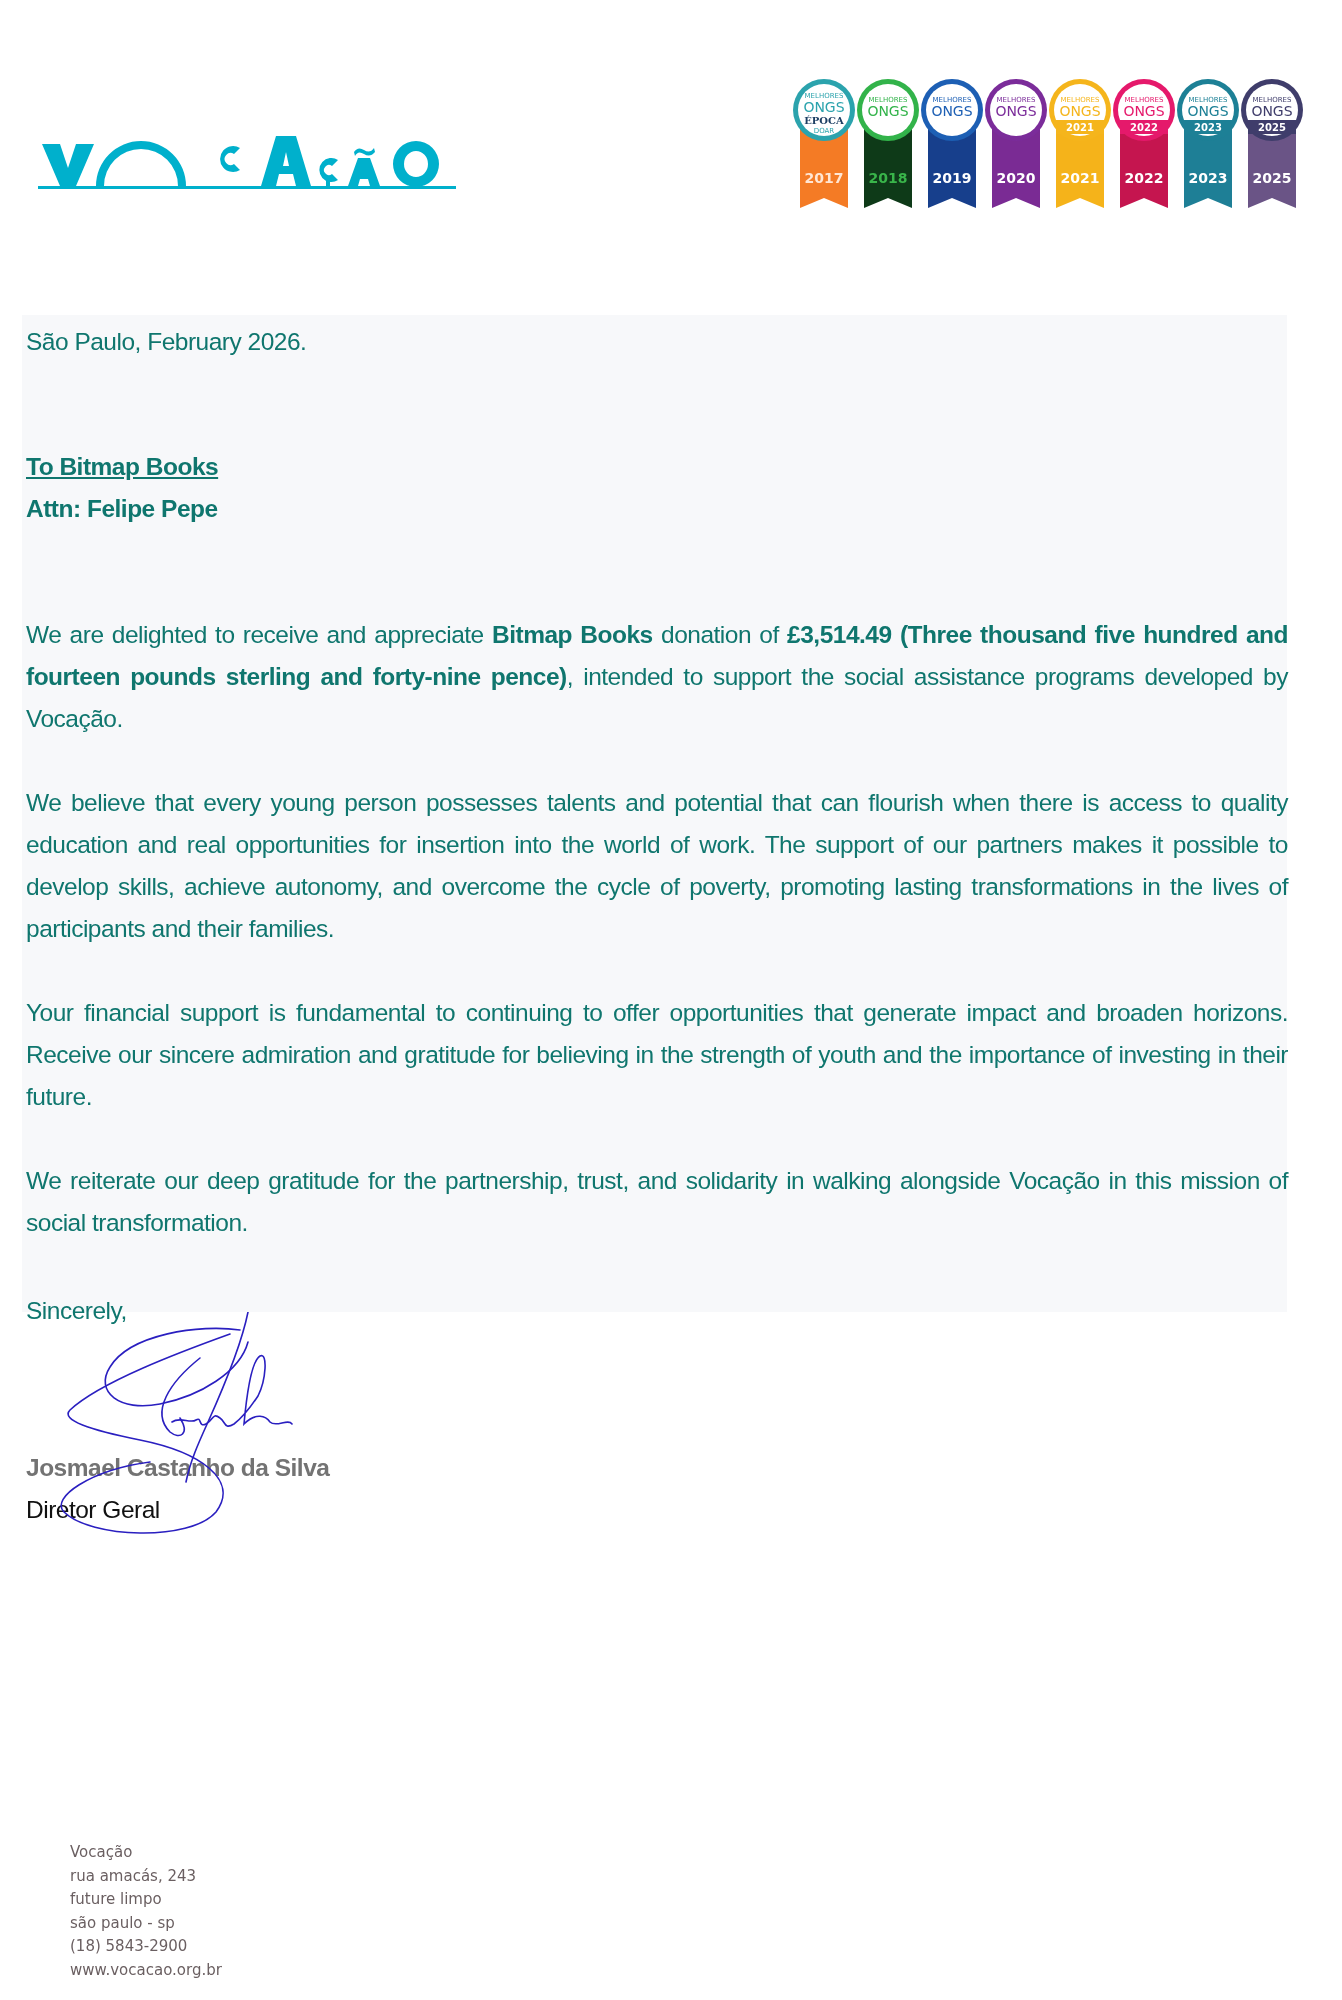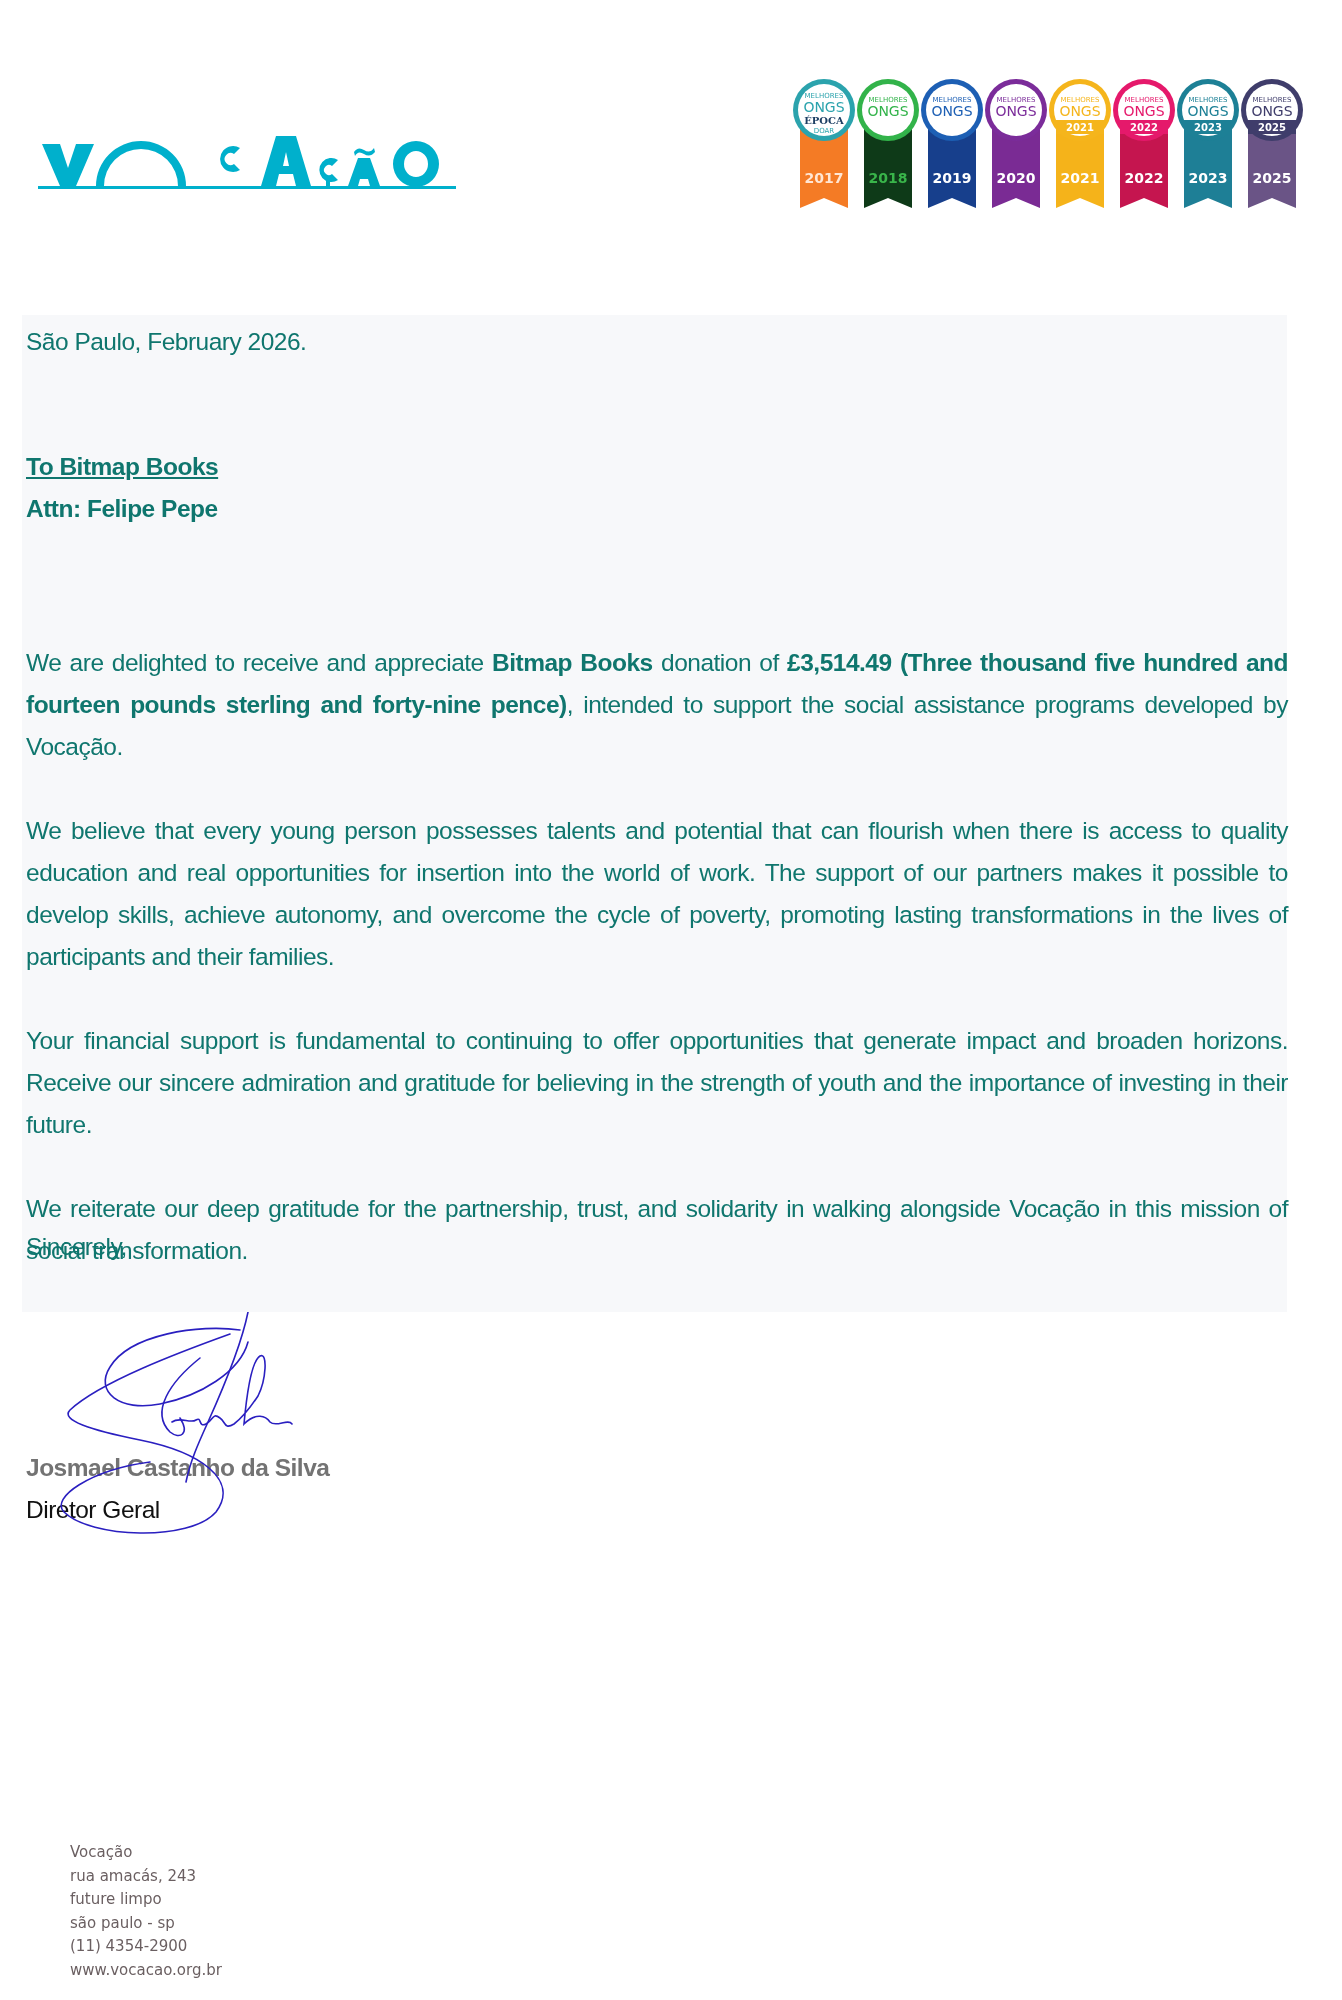--- a/index.html
+++ b/index.html
@@ -11,21 +11,21 @@
     .badges { position: absolute; left: 790px; top: 74px; width: 520px; height: 140px; }
     .letter-box {
       position: absolute; left: 22px; top: 315px; width: 1265px; height: 997px;
       background: #f7f8fa;
     }
     .txt {
       position: absolute; left: 26px; width: 1264px;
       font-family: "Liberation Sans", sans-serif; font-size: 24.5px;
       color: #0f766e; line-height: 42px; letter-spacing: -0.5px;
     }
-    .justify { text-align: justify; text-align-last: left; margin-top: 28px; }
+    .justify { text-align: justify; text-align-last: left; }
     .bold { font-weight: bold; }
     .sig-svg { position: absolute; left: 30px; top: 1312px; width: 290px; height: 236px; }
     .footer {
       position: absolute; left: 70px; top: 1841px; font-family: "DejaVu Sans", sans-serif;
       font-size: 15px; line-height: 23.5px; color: #6a5f61;
     }
     .footer div { white-space: nowrap; }
   </style>
 </head>
 <body>
@@ -147,35 +147,35 @@
 <div class="txt justify" style="top:614px; width:1262px;">
   <span>We are delighted to receive and appreciate </span><span class="bold">Bitmap Books</span><span> donation of </span><span class="bold">£3,514.49 (Three thousand five hundred and fourteen pounds sterling and forty-nine pence)</span><span>, intended to support the social assistance programs developed by Vocação.</span>
 </div>
 
 <div class="txt justify" style="top:782px; width:1262px;">We believe that every young person possesses talents and potential that can flourish when there is access to quality education and real opportunities for insertion into the world of work. The support of our partners makes it possible to develop skills, achieve autonomy, and overcome the cycle of poverty, promoting lasting transformations in the lives of participants and their families.</div>
 
 <div class="txt justify" style="top:992px; width:1262px;">Your financial support is fundamental to continuing to offer opportunities that generate impact and broaden horizons. Receive our sincere admiration and gratitude for believing in the strength of youth and the importance of investing in their future.</div>
 
 <div class="txt justify" style="top:1160px; width:1262px;">We reiterate our deep gratitude for the partnership, trust, and solidarity in walking alongside Vocação in this mission of social transformation.</div>
 
-<div class="txt" style="top:1226px;">Sincerely,</div>
+<div class="txt" style="top:1290px;">Sincerely,</div>
 
 <div class="txt bold" style="top:1447px; color:#737373;">Josmael Castanho da Silva</div>
 <div class="txt" style="top:1489px; color:#111;">Diretor Geral</div>
 
 <svg class="sig-svg" viewBox="0 0 290 236">
   <g fill="none" stroke="#2a1fc0" stroke-width="1.6" stroke-linecap="round">
     <path d="M218,0 C212,30 196,70 178,110 C168,132 160,150 156,170"></path>
     <path d="M210,18 C170,12 100,22 80,55 C64,80 90,100 130,92 C170,84 210,60 218,30"></path>
     <path d="M200,22 C150,40 70,70 40,98 C30,108 60,118 110,128 C170,140 210,168 186,200 C160,230 60,226 34,200 C20,186 60,158 120,150"></path>
     <path d="M170,46 C140,70 120,100 140,120 C150,128 160,122 150,106"></path>
     <path d="M142,110 C150,104 160,112 166,108 C172,104 168,116 176,112 C184,108 182,100 190,106 C196,110 194,118 204,112 C212,106 220,96 228,84 C236,68 238,40 230,44 C220,50 216,90 214,112 C226,100 236,104 240,110 C246,116 258,106 262,112"></path>
   </g>
 </svg>
 
 <div class="footer">
   <div>Vocação</div>
   <div>rua amacás, 243</div>
   <div>future limpo</div>
   <div>são paulo - sp</div>
-  <div>(11) 4354-2900</div>
+  <div>(18) 5843-2900</div>
   <div>www.vocacao.org.br</div>
 </div>
 
 </body></html>

